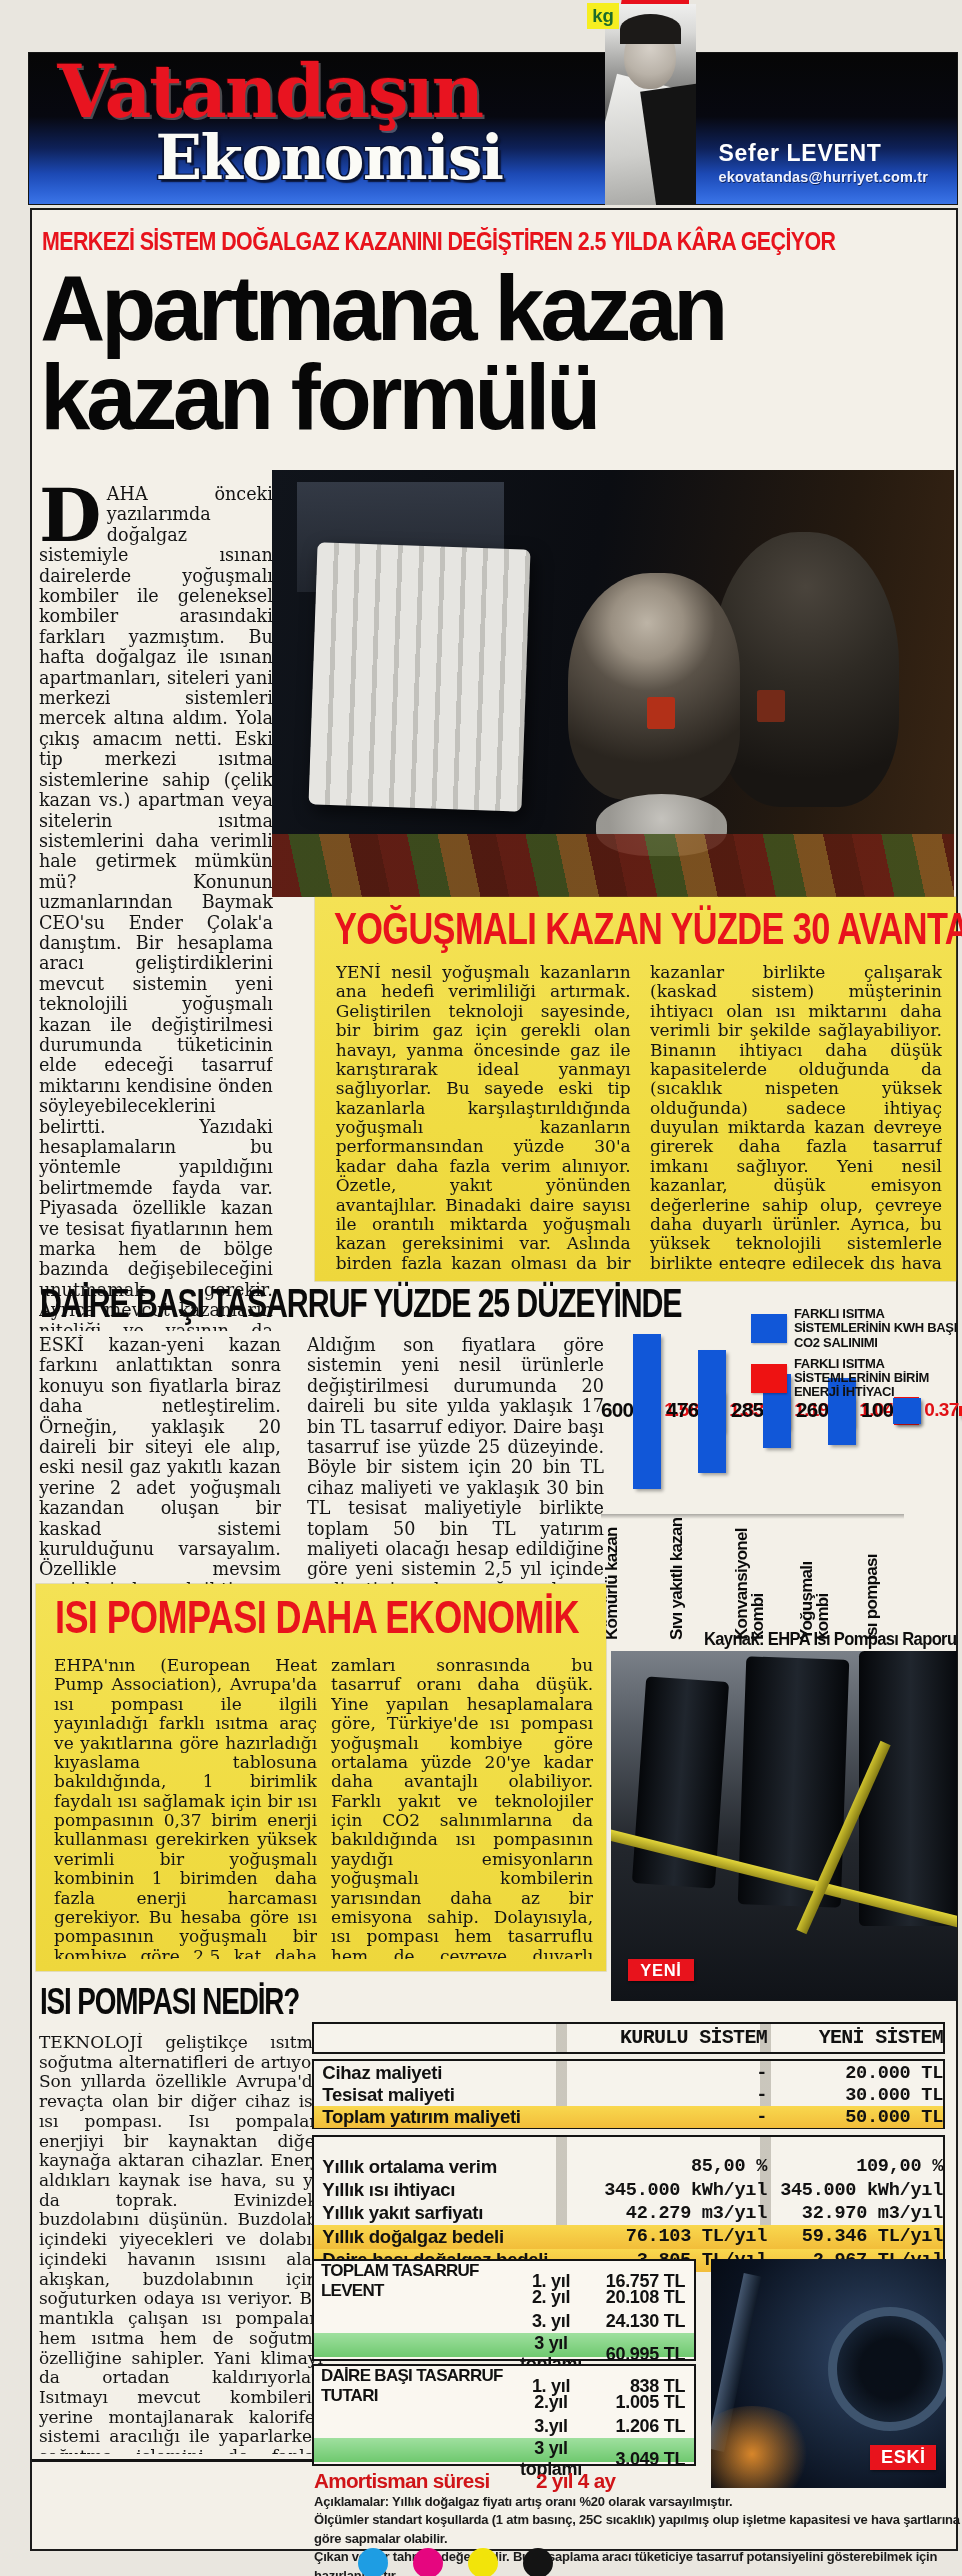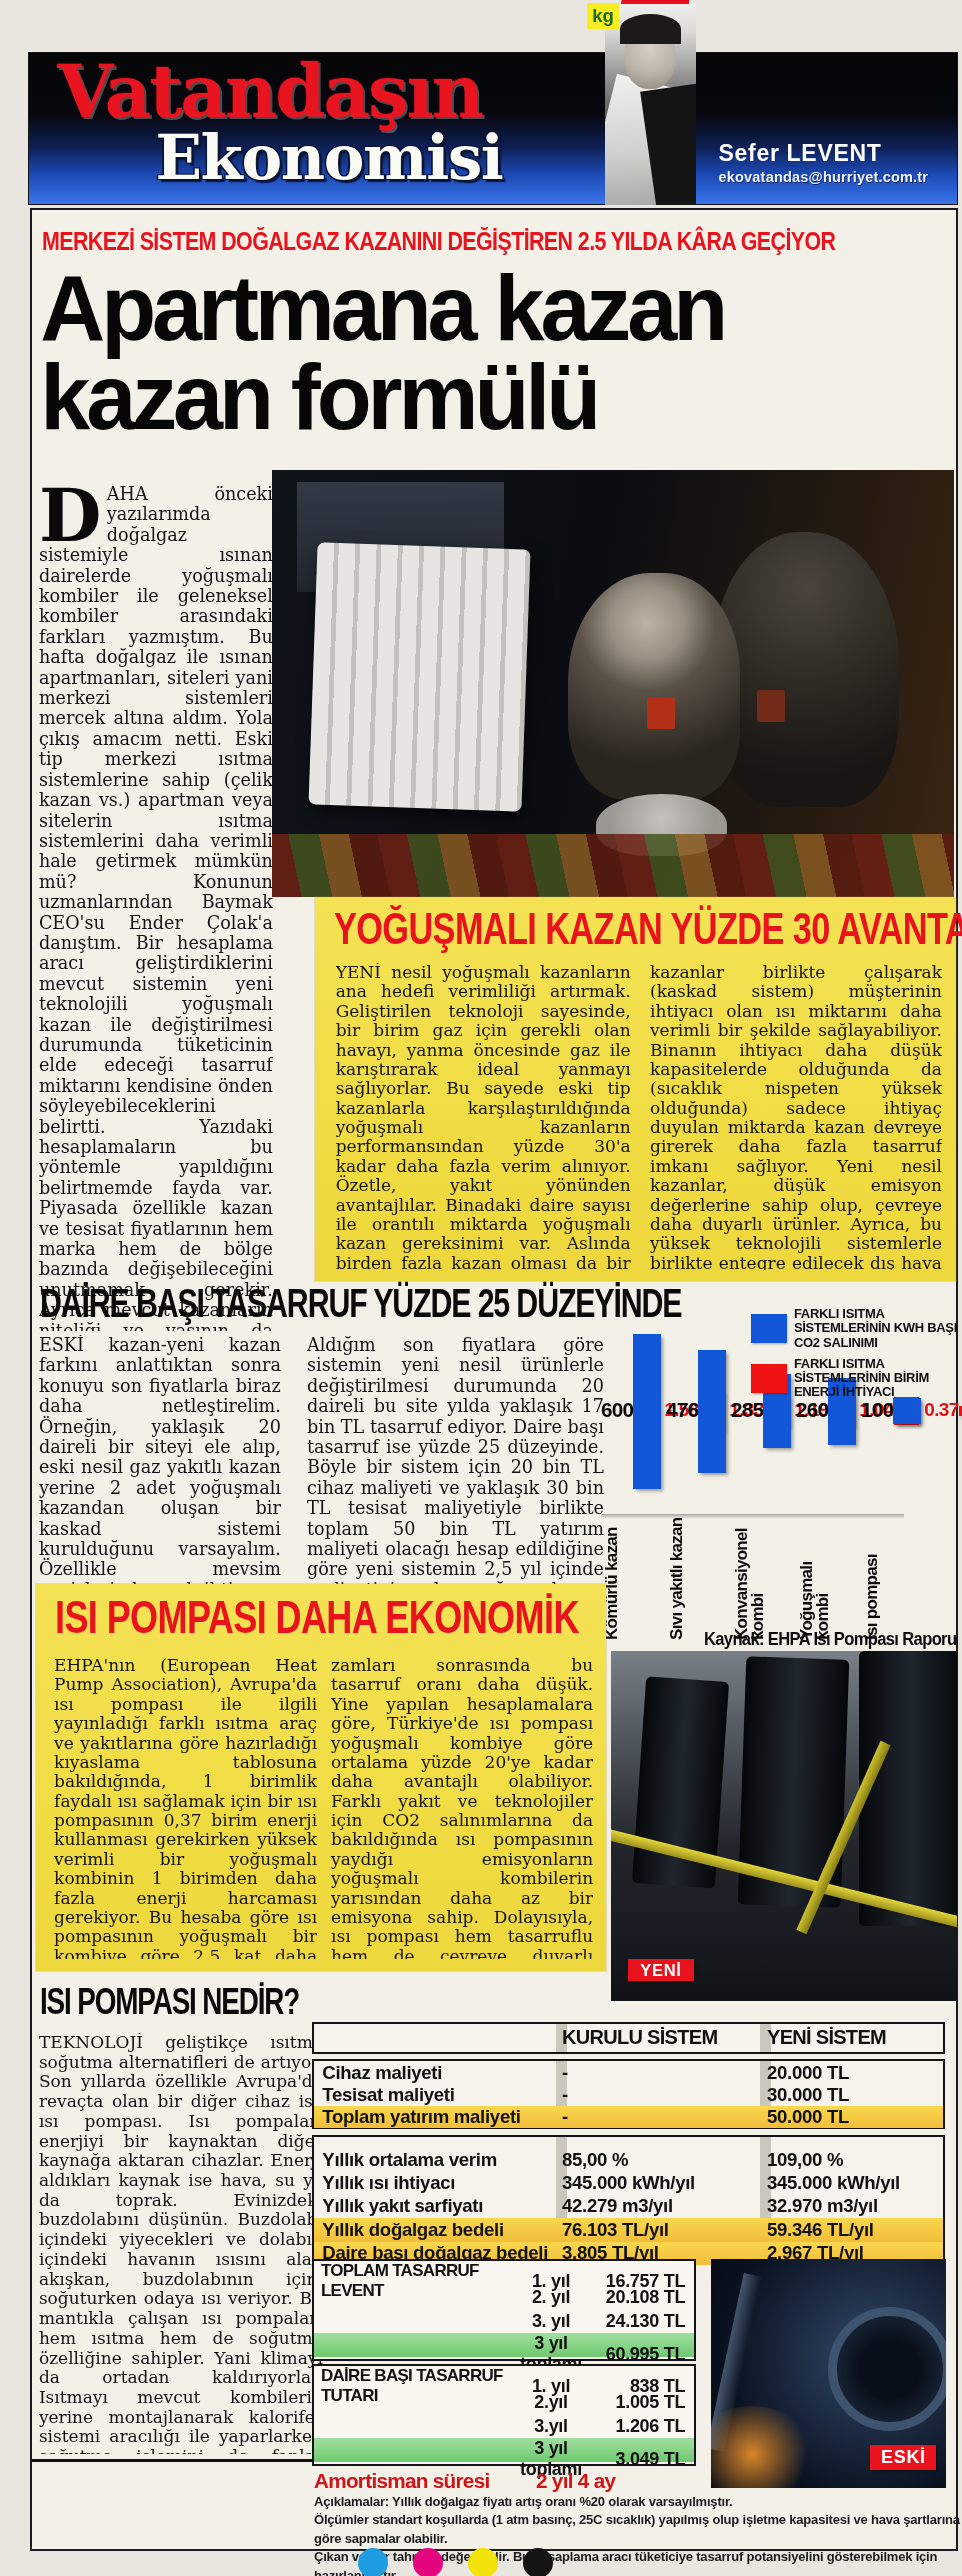--- a/index.html
+++ b/index.html
@@ -190,27 +190,27 @@
   
   .tbl-font{font-family:"Liberation Sans",sans-serif;font-weight:bold;letter-spacing:-0.3px;}
   #cmp-header,#cmp-cost,#cmp-usage{
     position:absolute;left:280px;width:633px;border:2.1px solid #141414;box-sizing:border-box;
     background:
       linear-gradient(90deg,rgba(0,0,0,0) 0 242px,rgba(120,115,100,.35) 242px 253px,rgba(0,0,0,0) 253px 446px,rgba(120,115,100,.35) 446px 457px,rgba(0,0,0,0) 457px 100%),
       #f6f3ec;
   }
   .cmp-row{display:grid;grid-template-columns:248px 205px 176px;align-items:center;}
   .cmp-row .c1{padding-left:8.3px;font-size:18.6px;}
-  .cmp-row .c2,.cmp-row .c3{text-align:left;font-size:18.6px;}
+  .cmp-row .c2,.cmp-row .c3{text-align:right;font-size:18.6px;font-family:Liberation Mono, monospace;}
   #cmp-header{top:1812px;height:32px;}
   #cmp-header .cmp-row{height:27.5px;}
   #cmp-header .c2,#cmp-header .c3{font-size:20px;letter-spacing:-0.7px;}
   #cmp-cost{top:1849px;height:70px;padding-top:1.4px;}
   #cmp-cost .cmp-row{height:22px;}
-  #cmp-usage{top:1925px;height:124px;padding-top:11px;}
+  #cmp-usage{top:1925px;height:124px;padding-top:18px;}
   #cmp-usage .cmp-row{height:23.4px;}
   .row-hl{background:linear-gradient(180deg,#f9d84e 0%,#f2bd3a 100%);}
 
   .sav-box{position:absolute;left:280px;width:384px;border:2.1px solid #141414;box-sizing:border-box;background:#faf7f0;}
   .sav-row{display:grid;grid-template-columns:197px 80px 101px;align-items:center;height:24px;}
   .sav-row .t{padding-left:6.9px;font-size:17px;letter-spacing:-0.7px;}
   .sav-row .y{text-align:center;font-size:18px;}
   .sav-row .a{text-align:right;padding-right:6.9px;font-size:18px;}
   .sav-row.total{background:linear-gradient(180deg,#9fe09f 0%,#6fc96f 100%);}
   #sav-total{top:2049px;height:102px;}

